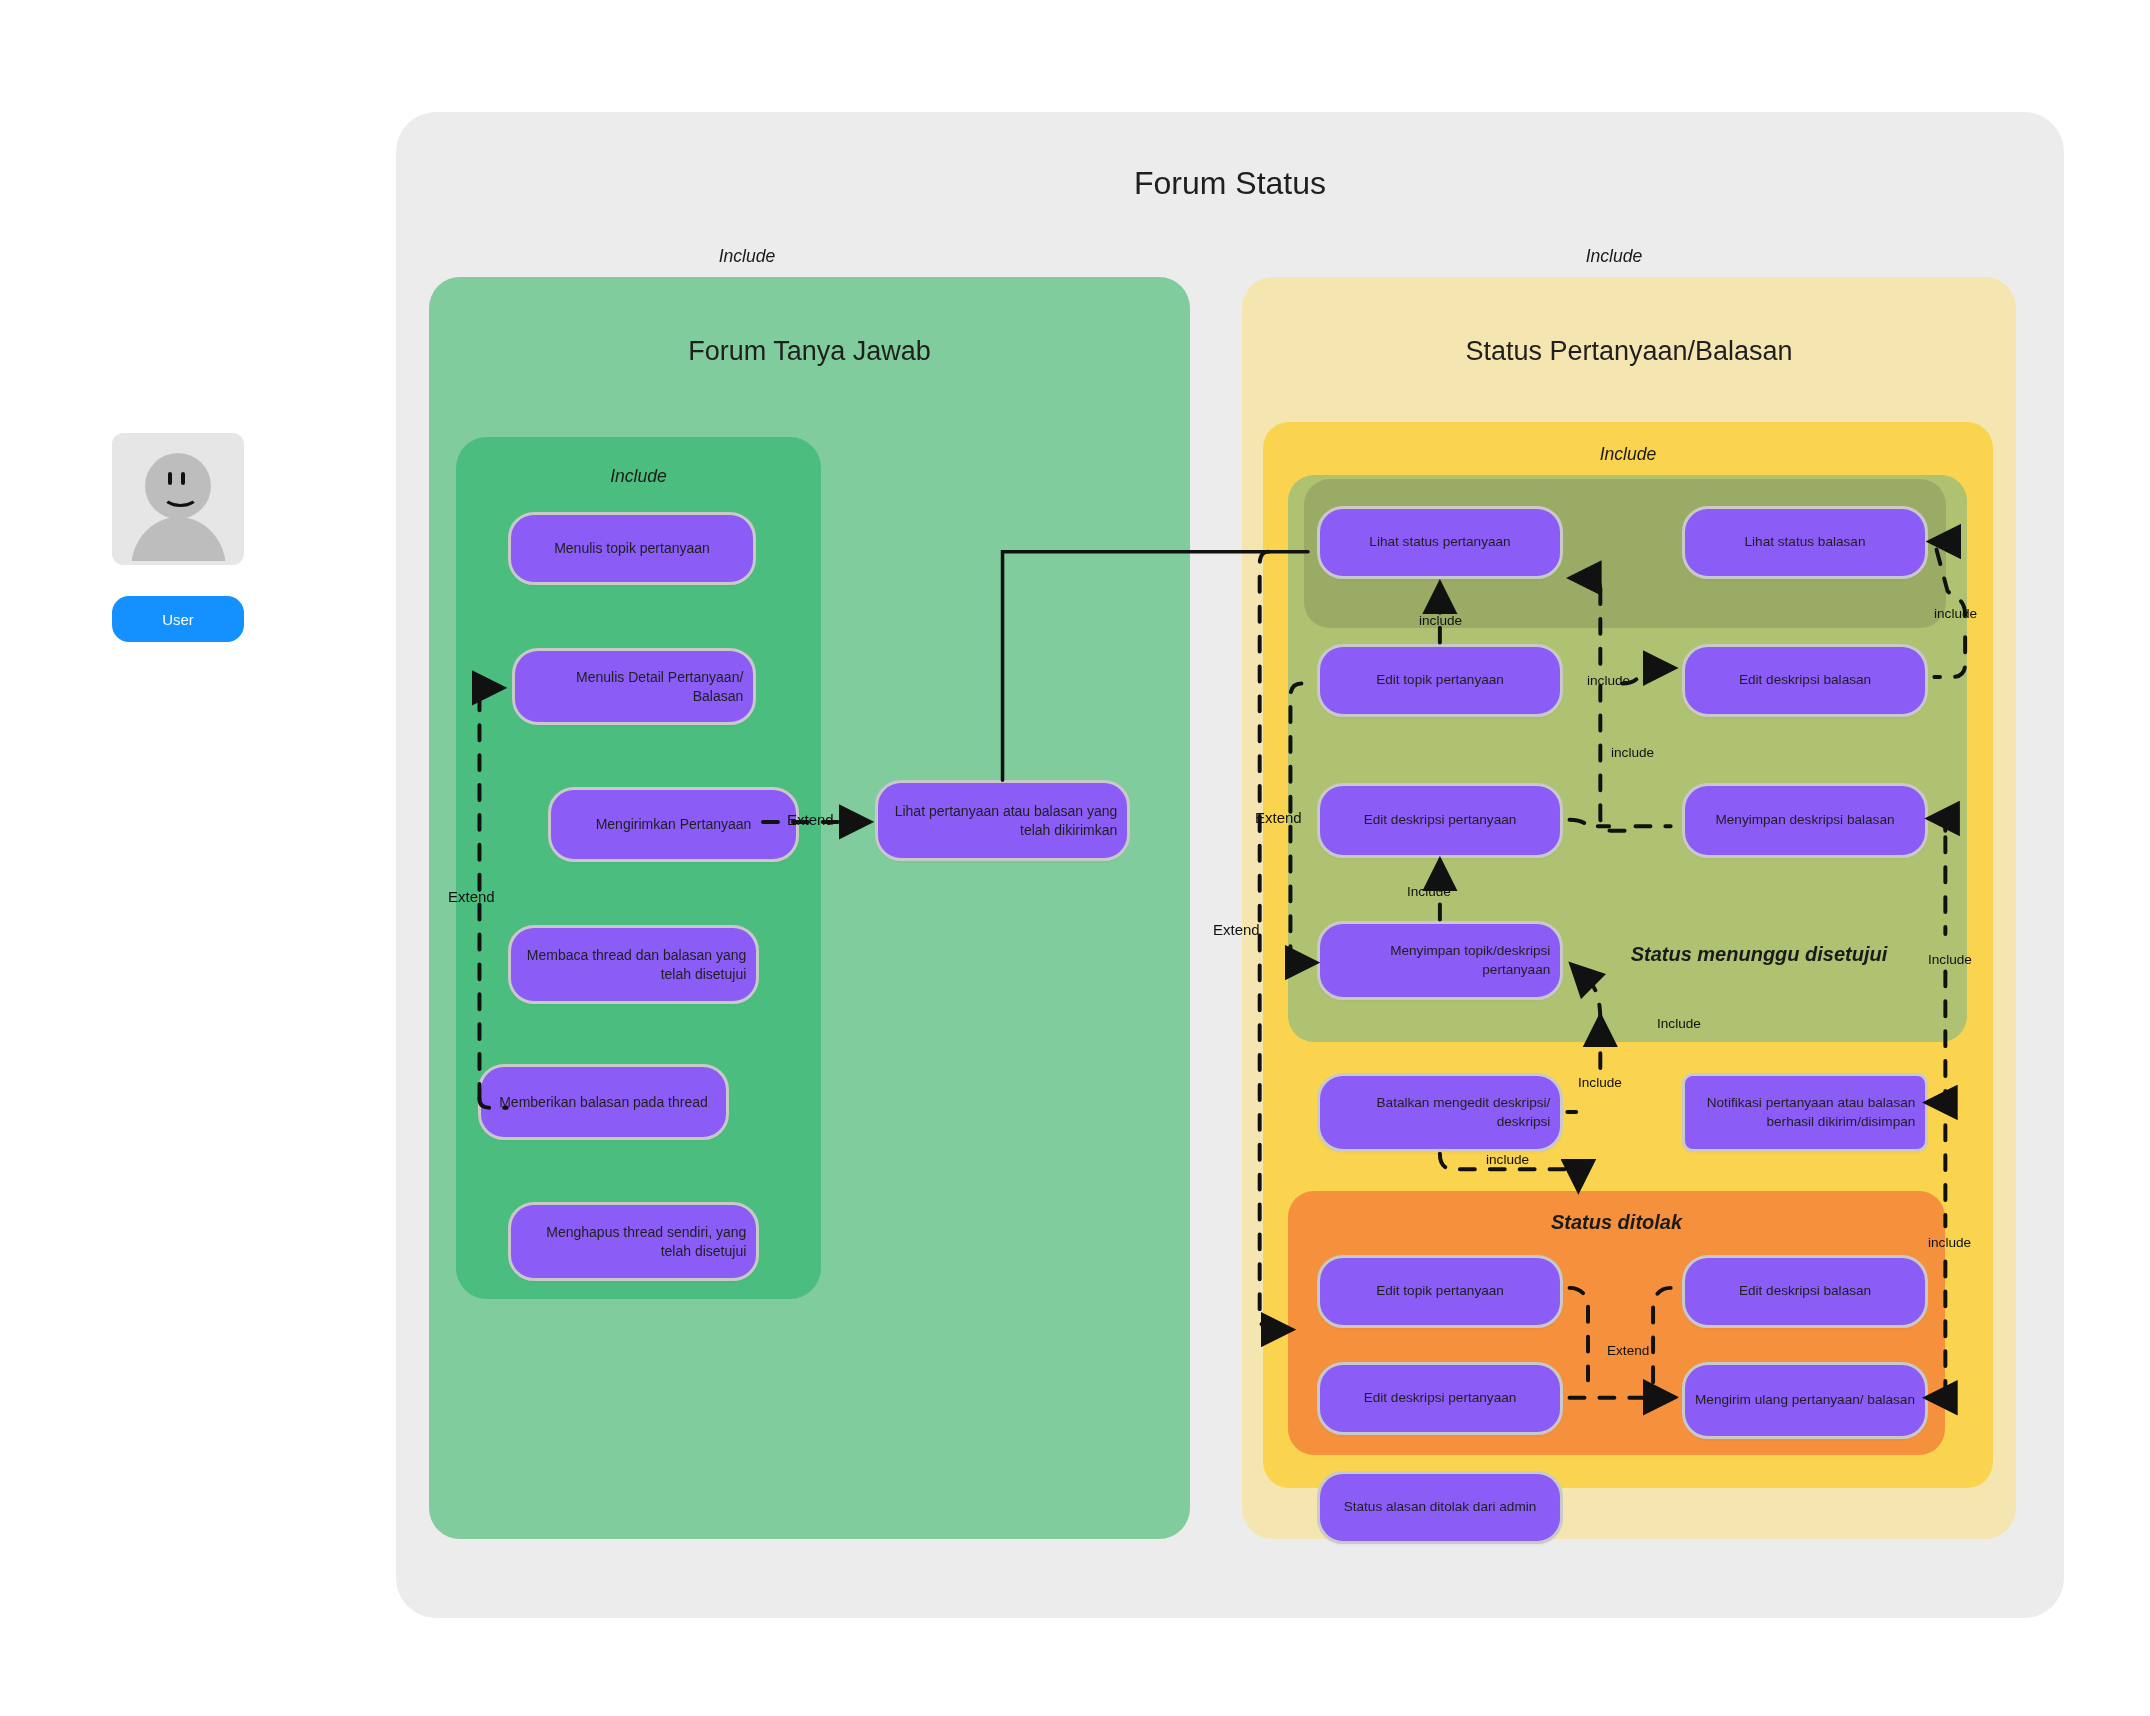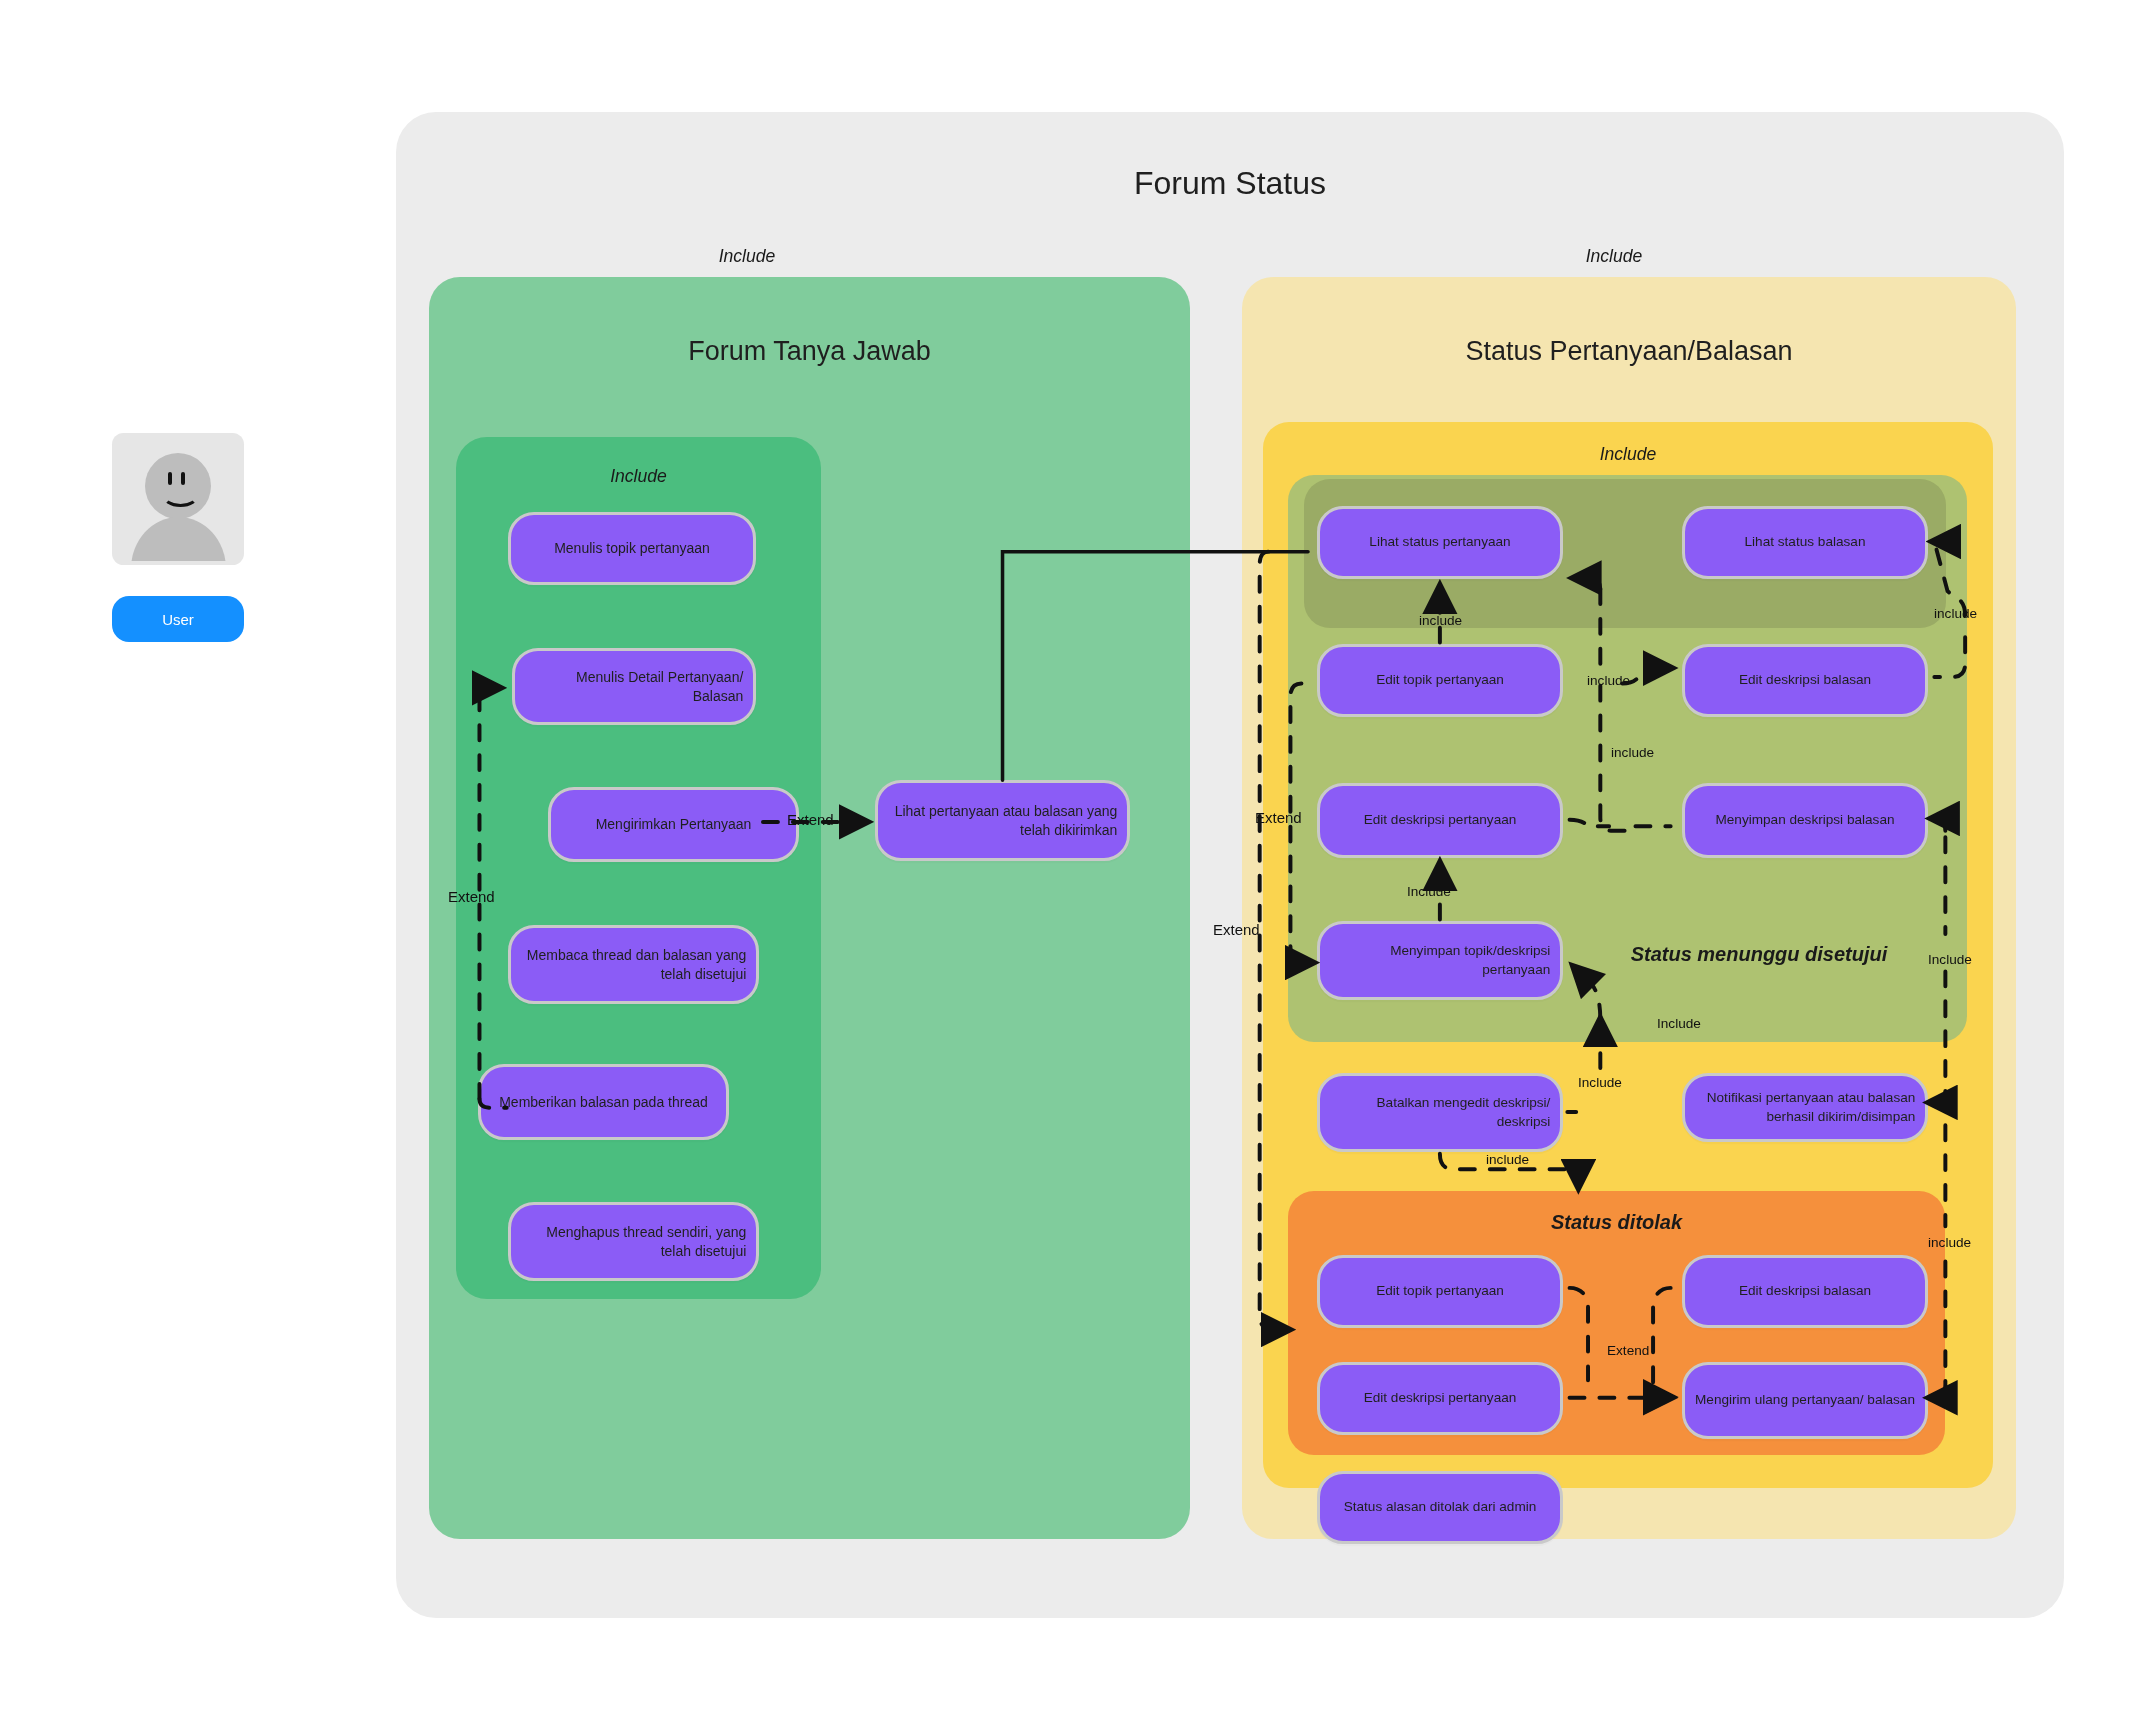--- a/index.html
+++ b/index.html
@@ -138,21 +138,21 @@
 
   <div class="node" style="left:1317px;top:921px;width:246px;height:79px;font-size:13.6px;">
     <span>Menyimpan topik/deskripsi pertanyaan</span>
   </div>
 
   <div class="abs tag-status" style="left:1583px;top:943px;width:352px;">Status menunggu disetujui</div>
 
   <div class="node" style="left:1317px;top:1073px;width:246px;height:79px;font-size:13.6px;">
     <span>Batalkan mengedit deskripsi/ deskripsi</span>
   </div>
-  <div class="node" style="left:1682px;top:1073px;width:246px;height:69px;font-size:13.6px;">
+  <div class="node" style="left:1682px;top:1073px;width:246px;height:79px;font-size:13.6px;border-radius:11px;">
     <span>Notifikasi pertanyaan atau balasan berhasil dikirim/disimpan</span>
   </div>
 
   <div class="panel orange" style="left:1288px;top:1191px;width:657px;height:264px;"></div>
   <div class="abs tag-status" style="left:1288px;top:1211px;width:657px;">Status ditolak</div>
 
   <div class="node" style="left:1317px;top:1255px;width:246px;height:73px;font-size:13.6px;">
     <span>Edit topik pertanyaan</span>
   </div>
   <div class="node" style="left:1682px;top:1255px;width:246px;height:73px;font-size:13.6px;">

